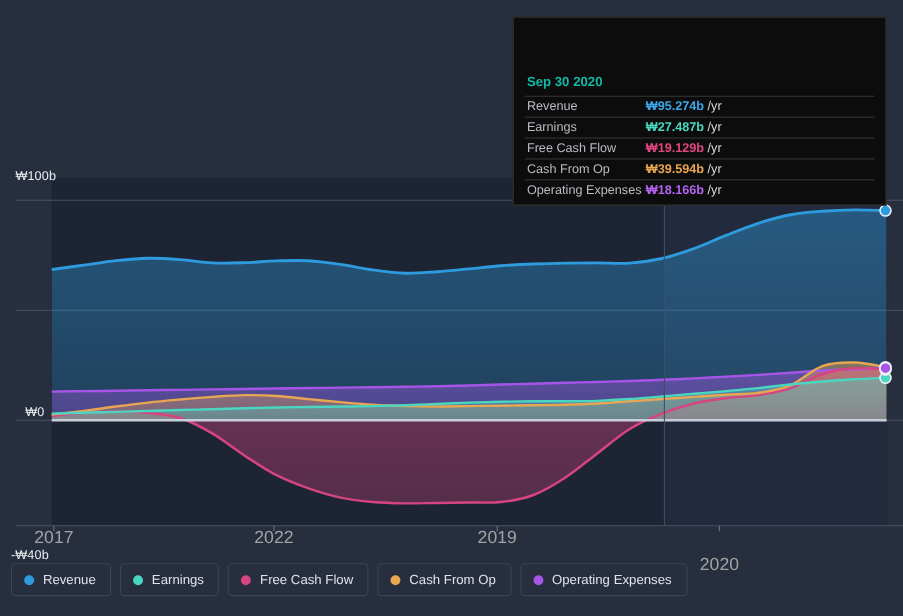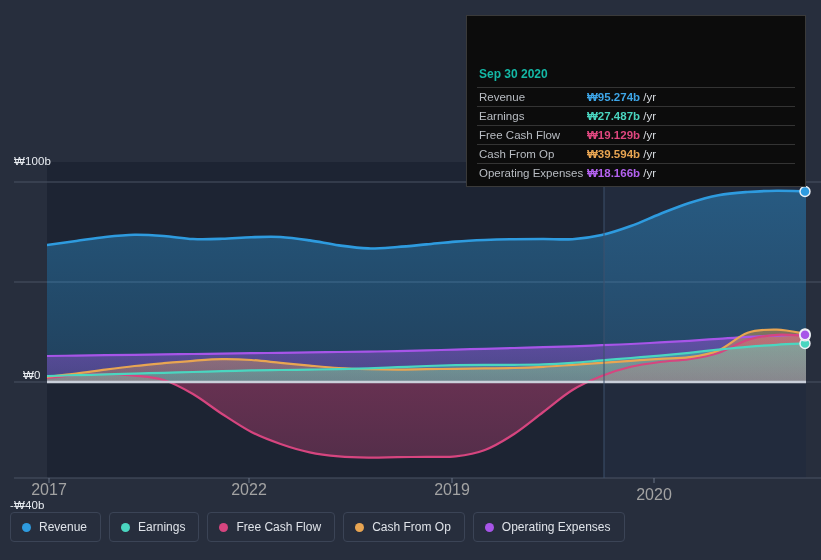--- a/index.html
+++ b/index.html
@@ -142,21 +142,21 @@
       </svg>
   </div>
 
   <div class="y-label" style="left:14px; top:155px;">₩100b</div>
   <div class="y-label" style="left:23px; top:369px;">₩0</div>
   <div class="y-label" style="left:10px; top:455px;margin-top:44px;">-₩40b</div>
 
   <div class="x-label" style="left:49px;  top:481px;">2017</div>
   <div class="x-label" style="left:249px; top:481px;">2022</div>
   <div class="x-label" style="left:452px; top:481px;">2019</div>
-  <div class="x-label" style="left:654px; top:486px;">2020</div>
+  <div class="x-label" style="left:654px; top:505px;">2020</div>
 
   <div id="tooltip">
     <div class="tt-title">Sep 30 2020</div>
 
     <div class="tt-row">
       <span class="tt-key">Revenue</span>
       <span class="tt-val"><span class="amt" style="color:#3ea6e8">₩95.274b</span> <span class="per">/yr</span></span>
     </div>
 
     <div class="tt-row">

